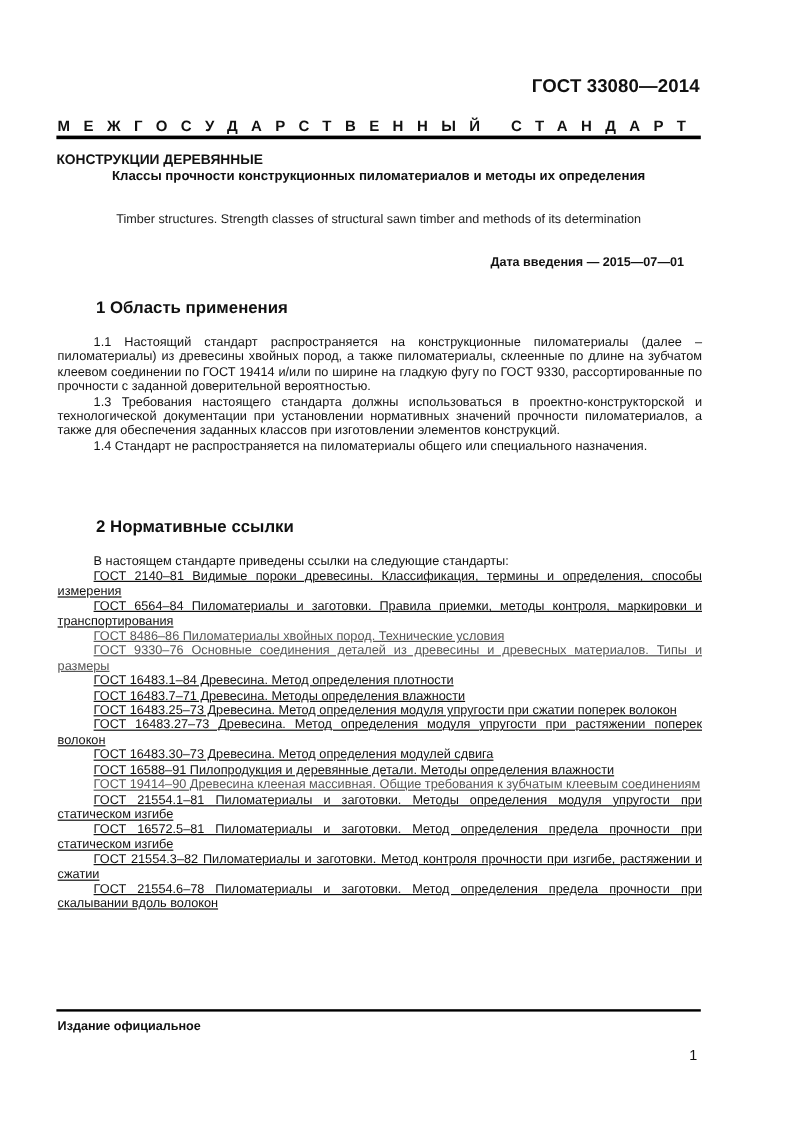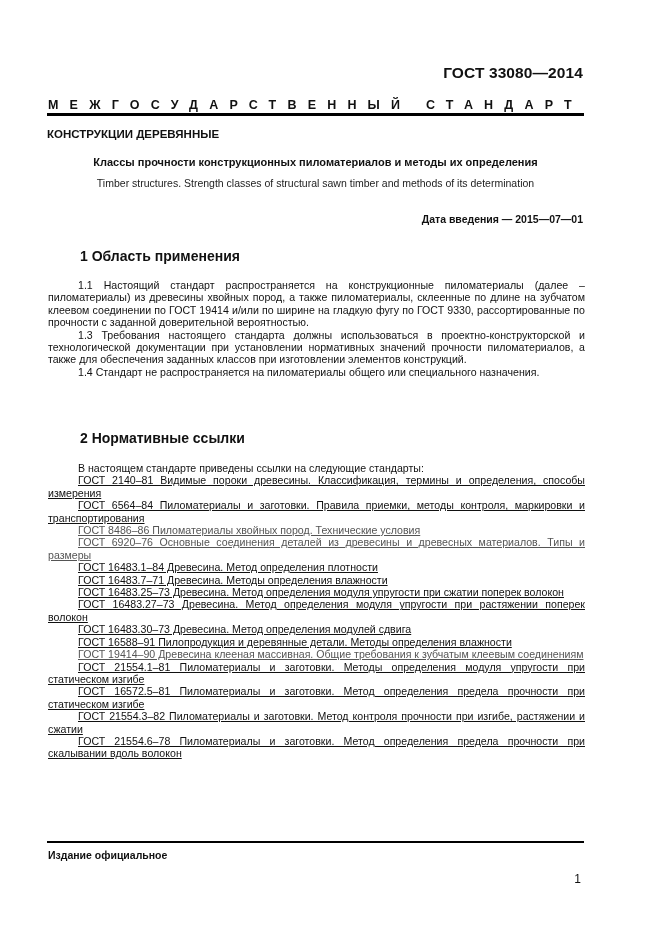--- a/index.html
+++ b/index.html
@@ -4,23 +4,23 @@
 <style>
   html, body { margin: 0; padding: 0; background: #ffffff; }
   body { width: 661px; height: 935px; position: relative; overflow: hidden;
          font-family: "Liberation Sans", "DejaVu Sans", sans-serif; color: #111; }
   .page { position: absolute; left: 0; top: 0; width: 661px; height: 786px; }
   .doc-code { position: absolute; right: 78px; top: 64px; font-size: 15.5px; font-weight: bold; letter-spacing: 0.1px; }
   .interstate { position: absolute; left: 48px; top: 98px; width: 537px; font-size: 12.5px; font-weight: bold;
                 letter-spacing: 11.2px; white-space: nowrap; }
   .rule-top { position: absolute; left: 47px; top: 113px; width: 537px; height: 3px; background: #000; }
   .title { position: absolute; left: 47px; width: 537px; top: 128px; text-align: left; font-weight: bold; font-size: 11.5px; }
-  .subtitle { position: absolute; left: 47px; width: 537px; top: 156px; text-align: center; font-weight: bold; font-size: 11px; }
+  .subtitle { position: absolute; left: 47px; width: 537px; top: 141px; text-align: center; font-weight: bold; font-size: 11px; }
   .en-title { position: absolute; left: 47px; width: 537px; top: 177px; text-align: center; font-size: 10.5px; color: #222; }
-  .date { position: absolute; right: 78px; top: 213px; font-size: 10.5px; font-weight: bold; }
+  .date { position: absolute; right: 91px; top: 213px; font-size: 10.5px; font-weight: bold; }
   .h1 { position: absolute; left: 80px; font-size: 14px; font-weight: bold; }
   .body { position: absolute; left: 48px; width: 537px; font-size: 10.6px; line-height: 12.4px; }
   .p { text-align: justify; text-indent: 30px; margin: 0; }
   .ref { text-align: justify; text-indent: 30px; margin: 0; text-decoration: underline; }
   .faint { color: #555; }
   .rule-bottom { position: absolute; left: 47px; top: 841px; width: 537px; height: 2px; background: #000; }
   .edition { position: absolute; left: 48px; top: 849px; font-size: 10.5px; font-weight: bold; }
   .page-num { position: absolute; right: 80px; top: 872px; font-size: 12px; }
 </style>
 </head>
@@ -46,21 +46,21 @@
     <p class="p">1.4  Стандарт не распространяется на пиломатериалы общего или специального назначения.</p>
   </div>
 
   <div class="h1" style="top:430px;">2 Нормативные ссылки</div>
 
   <div class="body" style="top:462px;">
     <p class="p">В настоящем стандарте приведены ссылки на следующие стандарты:</p>
     <p class="ref">ГОСТ 2140–81 Видимые пороки древесины. Классификация, термины и определения, способы измерения</p>
     <p class="ref">ГОСТ 6564–84 Пиломатериалы и заготовки. Правила приемки, методы контроля, маркировки и транспортирования</p>
     <p class="ref faint">ГОСТ 8486–86 Пиломатериалы хвойных пород. Технические условия</p>
-    <p class="ref faint">ГОСТ 6920–76 Основные соединения деталей из древесины и древесных материалов. Типы и размеры</p>
+    <p class="ref faint">ГОСТ 9330–76 Основные соединения деталей из древесины и древесных материалов. Типы и размеры</p>
     <p class="ref">ГОСТ 16483.1–84 Древесина. Метод определения плотности</p>
     <p class="ref">ГОСТ 16483.7–71 Древесина. Методы определения влажности</p>
     <p class="ref">ГОСТ 16483.25–73 Древесина. Метод определения модуля упругости при сжатии поперек волокон</p>
     <p class="ref">ГОСТ 16483.27–73 Древесина. Метод определения модуля упругости при растяжении поперек волокон</p>
     <p class="ref">ГОСТ 16483.30–73 Древесина. Метод определения модулей сдвига</p>
     <p class="ref">ГОСТ 16588–91 Пилопродукция и деревянные детали. Методы определения влажности</p>
     <p class="ref faint">ГОСТ 19414–90 Древесина клееная массивная. Общие требования к зубчатым клеевым соединениям</p>
     <p class="ref">ГОСТ 21554.1–81 Пиломатериалы и заготовки. Методы определения модуля упругости при статическом изгибе</p>
     <p class="ref">ГОСТ 16572.5–81 Пиломатериалы и заготовки. Метод определения предела прочности при статическом изгибе</p>
     <p class="ref">ГОСТ 21554.3–82 Пиломатериалы и заготовки. Метод контроля прочности при изгибе, растяжении и сжатии</p>

